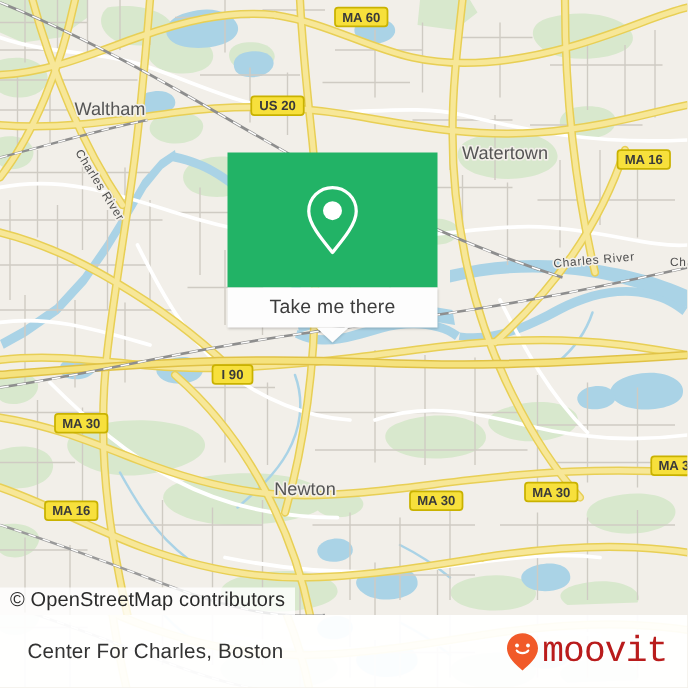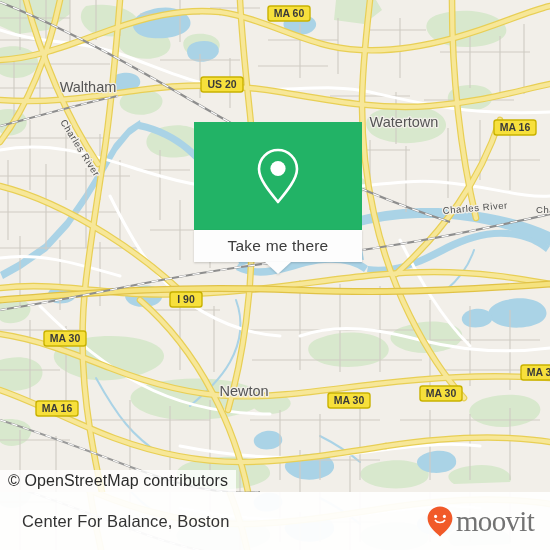--- a/index.html
+++ b/index.html
@@ -17,21 +17,21 @@
   
   #attrib{
     position:absolute;left:0;top:470px;
     background:rgba(255,255,255,.80);
     padding:2px 8px 3px 8px;
     font-size:16px;color:#2b2b2b;letter-spacing:.1px;
     white-space:nowrap;
   }
 
   
-  #card{position:absolute;left:194px;top:122px;width:168px;}
+  #card{position:absolute;left:182px;top:122px;width:168px;}
   #card-top{
     height:108px;background:#22b366;
     display:flex;align-items:center;justify-content:center;
   }
   #card-bot{
     height:32px;background:#fdfdfd;
     display:flex;align-items:center;justify-content:center;
     box-shadow:0 1px 2px rgba(0,0,0,.18);
   }
   #card-bot span{font-size:15.5px;color:#3c3c3c;letter-spacing:.2px;}
@@ -56,22 +56,22 @@
   }
   #place-title{
     position:relative;margin-left:22px;
     font-size:16.5px;color:#333333;letter-spacing:.15px;white-space:nowrap;
   }
   #logo{
     position:absolute;right:16px;top:50%;margin-top:-15px;
     display:flex;align-items:center;gap:3px;
   }
   #logo .word{
-    font-size:29px;color:#737373;letter-spacing:-.7px;line-height:1;
-    font-family:Liberation Serif, serif;font-weight:400;
+    font-size:29px;color:#b91c1c;letter-spacing:-.7px;line-height:1;
+    font-family:Liberation Mono, monospace;font-weight:400;
   }
 </style>
 </head>
 <body>
 
 <div id="root">
 
   <div id="map">
     <svg id="map-svg" width="550" height="492" viewBox="0 0 550 492">
       <defs>
@@ -329,21 +329,21 @@
     <div id="card-bot">
       <span>Take me there</span>
     </div>
     <div id="card-tail"></div>
   </div>
 
   <div id="bottombar">
     <svg class="wm" width="550" height="492" viewBox="0 0 550 492">
       <use href="#maptiles"></use>
     </svg>
-    <div id="place-title">Center For Balance, Boston</div>
+    <div id="place-title">Center For Charles, Boston</div>
     <div id="logo">
       <svg width="26" height="31" viewBox="0 0 26 31">
         <path d="M13 0.6 C6 0.6 0.6 6 0.6 12.6 C0.6 20 8 26 13 30.4 C18 26 25.4 20 25.4 12.6 C25.4 6 20 0.6 13 0.6 Z" fill="#f15a29"></path>
         <circle cx="8.6" cy="10.4" r="1.55" fill="#ffffff"></circle>
         <circle cx="17.4" cy="10.4" r="1.55" fill="#ffffff"></circle>
         <path d="M8.4 14.4 C10 17.2 16 17.2 17.6 14.4" fill="none" stroke="#ffffff" stroke-width="1.7" stroke-linecap="round"></path>
       </svg>
       <span class="word">moovit</span>
     </div>
   </div>

